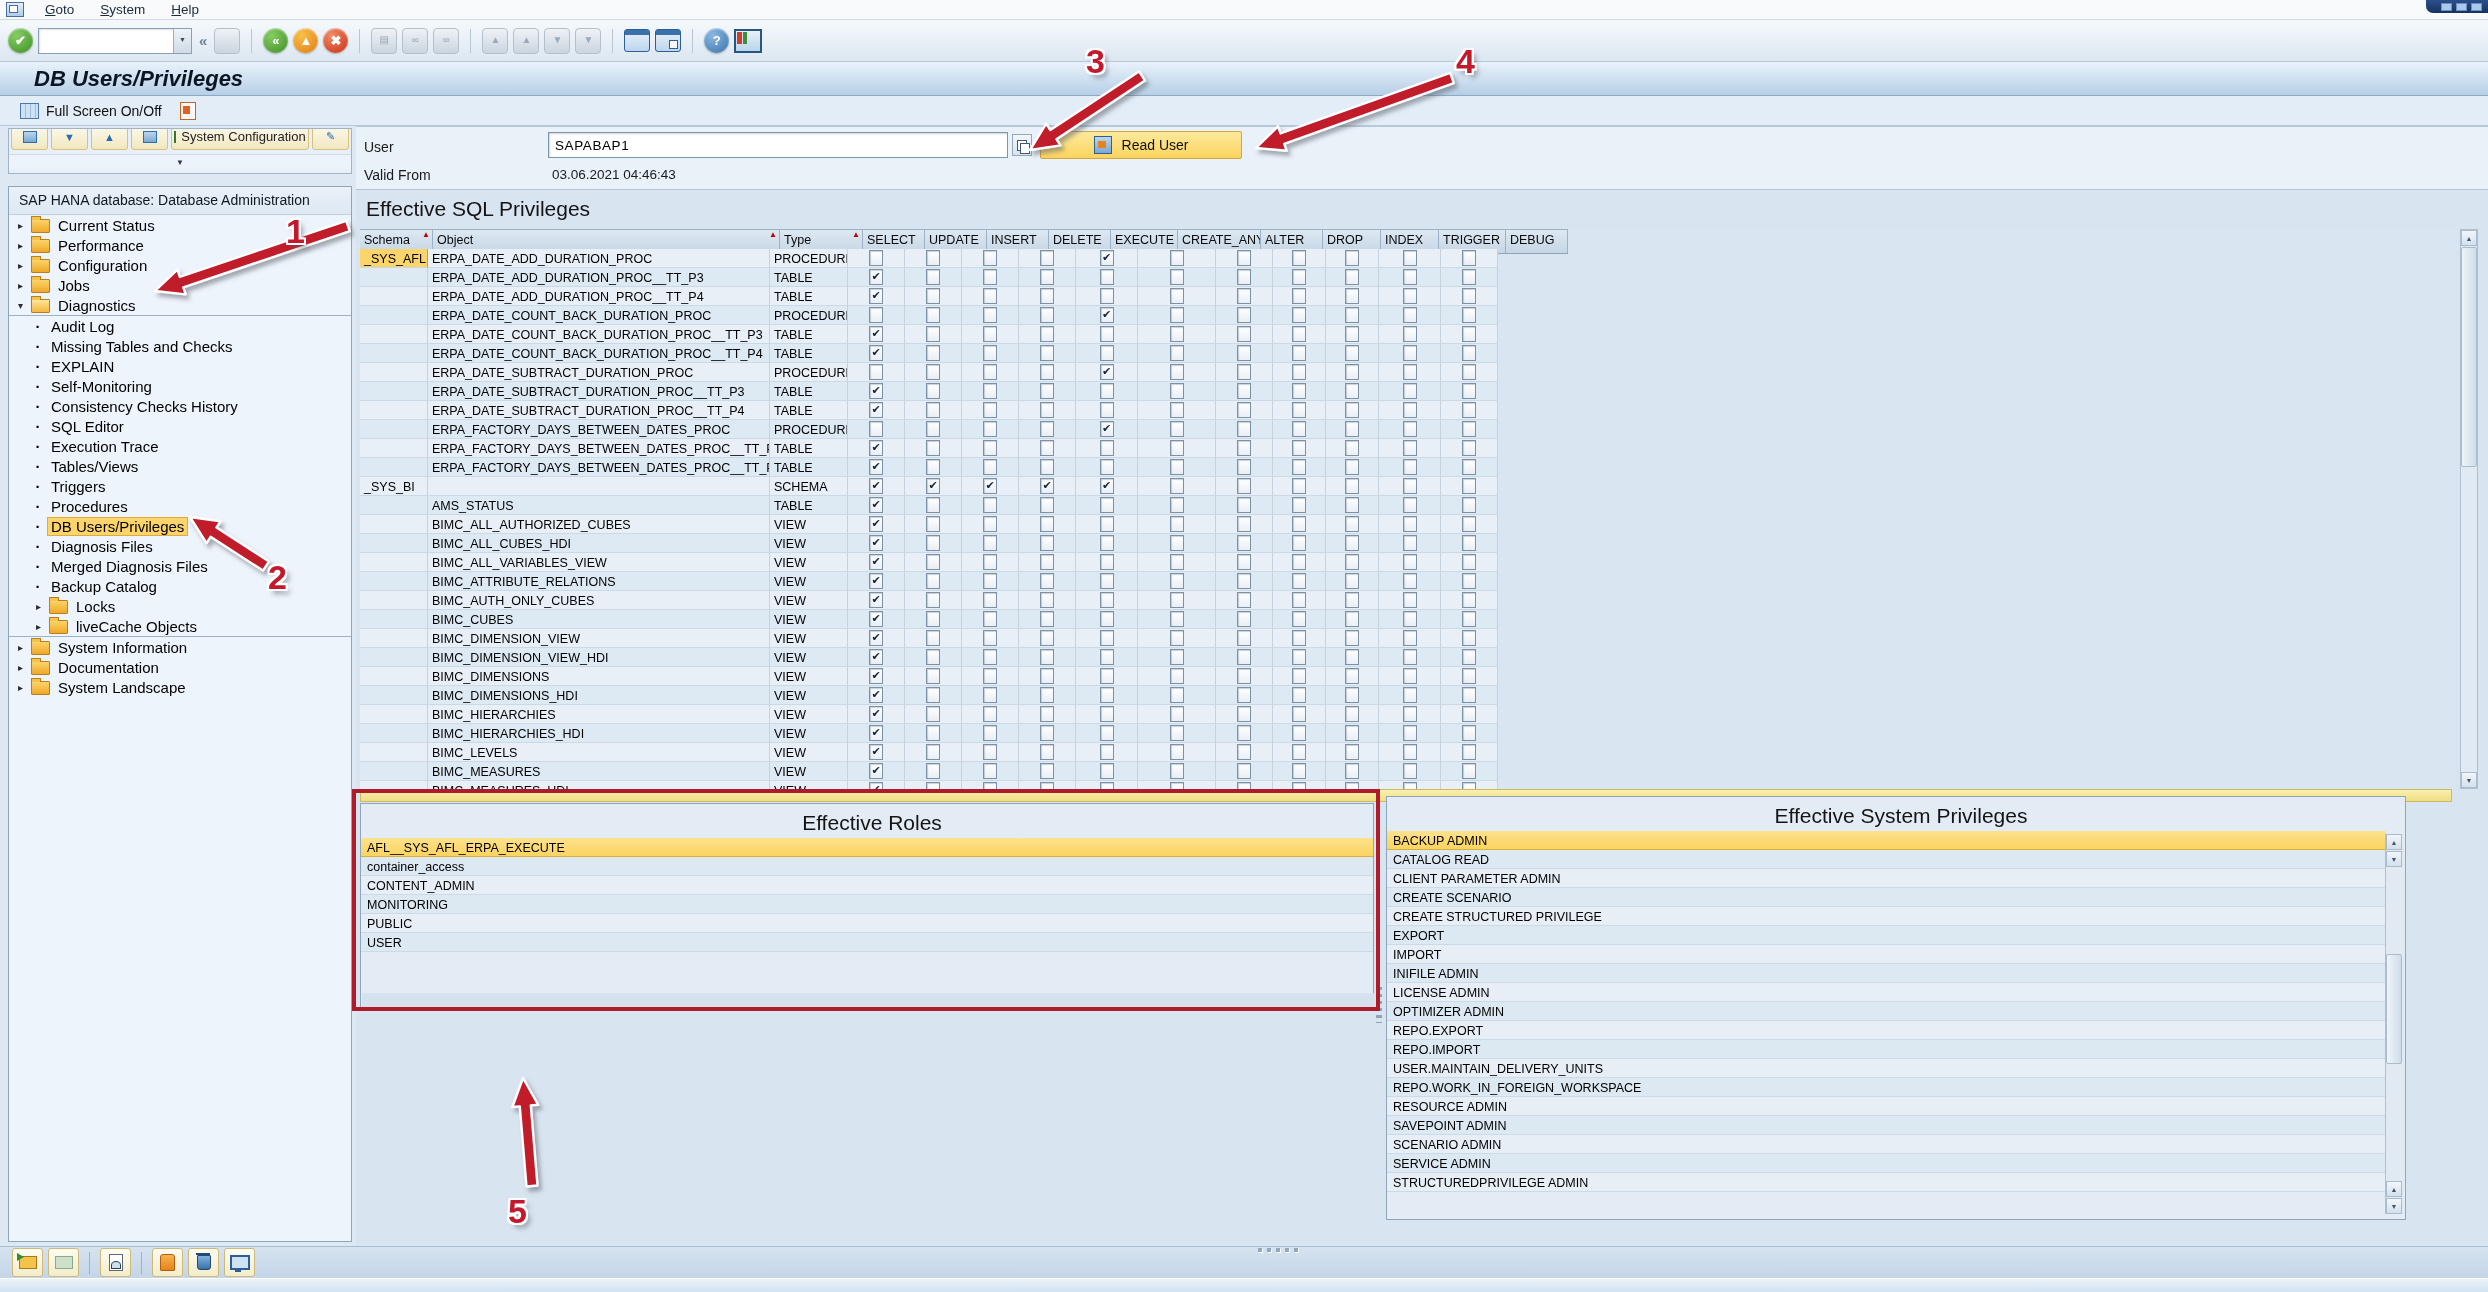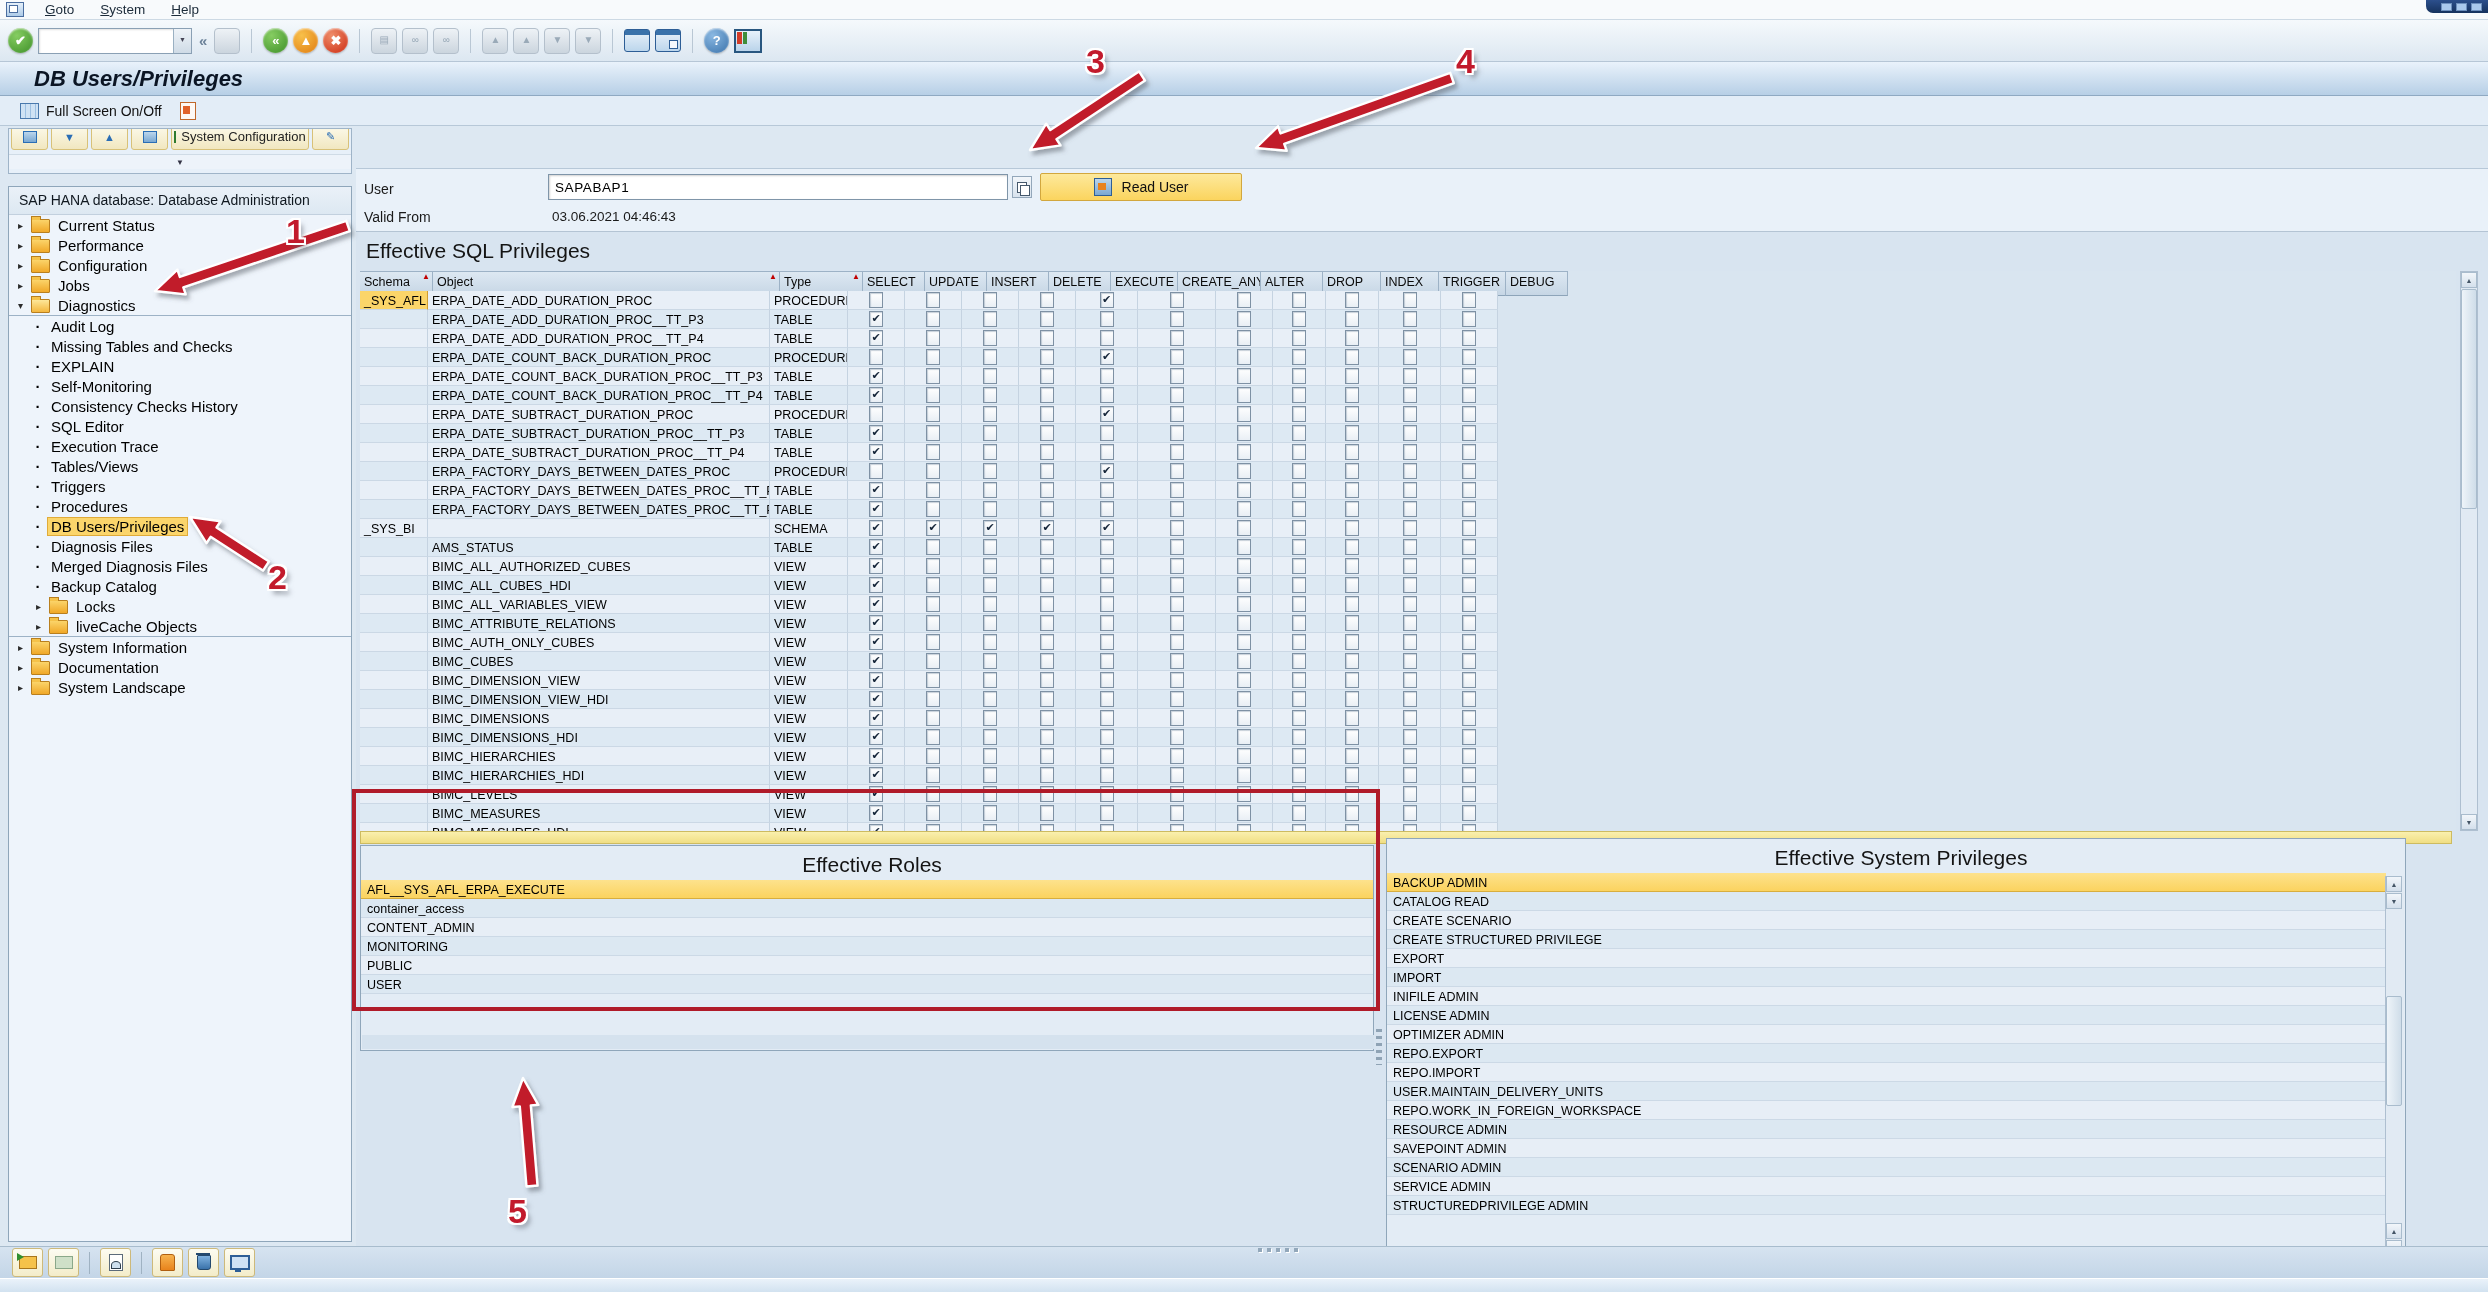--- a/index.html
+++ b/index.html
@@ -72,21 +72,21 @@
   .icon-folder{width:17px;height:12px;background:linear-gradient(#fbd46a,#f0a828);border:1px solid #b97f1e;
     border-radius:1px;position:relative;margin-top:2px;flex:none;}
   .icon-folder:before{content:"";position:absolute;left:-1px;top:-4px;width:8px;height:3px;background:#f5c24a;border:1px solid #b97f1e;border-bottom:none;}
   .icon-folder.open{background:linear-gradient(#fde79a,#f4b73e);}
   .bullet{width:10px;text-align:center;font-weight:bold;flex:none;}
   .tree-item .lbl{padding:0 3px;}
   .tree-item.selected .lbl{background:#fbd56b;outline:1px solid #e0ab39;}
   .tree-sep{height:1px;background:#9db2c6;}
 
   
-  #right-content{left:356px;top:126px;width:2132px;height:1120px;background:#d8e4f0;border-top:1px solid #b7c8d8;margin-top:42px;}
+  #right-content{left:356px;top:126px;width:2132px;height:1120px;background:#d8e4f0;border-top:1px solid #b7c8d8;}
   #form-strip{left:0;top:0;width:2132px;height:62px;background:#e9f1f9;}
   .form-label{font-size:14px;color:#1a1a1a;}
   #user-input{left:192px;top:5px;width:460px;height:26px;background:#fff;border:1px solid #7f95a9;
     box-shadow:inset 1px 1px 2px rgba(0,0,0,.18);font-size:13.5px;letter-spacing:.6px;display:flex;align-items:center;padding-left:6px;color:#000;}
   #matchcode{left:656px;top:7px;width:20px;height:22px;border:1px solid #93a7ba;background:linear-gradient(#f2f6fa,#d8e3ee);position:relative;}
   #matchcode:before{content:"";position:absolute;left:4px;top:5px;width:8px;height:9px;border:1px solid #45586c;background:#fff;}
   #matchcode:after{content:"";position:absolute;left:7px;top:8px;width:8px;height:9px;border:1px solid #45586c;background:#fff;}
   #read-user-btn{left:684px;top:4px;width:202px;height:28px;background:linear-gradient(#fde99c,#fbd45e);
     border:1px solid #d2a73e;border-radius:2px;display:flex;align-items:center;justify-content:center;gap:10px;font-size:14px;color:#101010;}
   .ricon{width:16px;height:16px;border:1px solid #2d5e96;background:linear-gradient(#bcd6ec,#7aa8d2);position:relative;flex:none;}
@@ -1502,20 +1502,21 @@
           <div class="lr">USER</div>
         </div>
       <div id="roles-filler"></div>
     </div>
 
     <div id="sysp-panel" class="abs panel">
       <div class="panel-title section-title">Effective System Privileges</div>
       <div id="sysp-list" style="margin-right:19px;">
           <div class="lr selected">BACKUP ADMIN</div>
           <div class="lr">CATALOG READ</div>
+          <div class="lr">CLIENT PARAMETER ADMIN</div>
           <div class="lr">CREATE SCENARIO</div>
           <div class="lr">CREATE STRUCTURED PRIVILEGE</div>
           <div class="lr">EXPORT</div>
           <div class="lr">IMPORT</div>
           <div class="lr">INIFILE ADMIN</div>
           <div class="lr">LICENSE ADMIN</div>
           <div class="lr">OPTIMIZER ADMIN</div>
           <div class="lr">REPO.EXPORT</div>
           <div class="lr">REPO.IMPORT</div>
           <div class="lr">USER.MAINTAIN_DELIVERY_UNITS</div>

